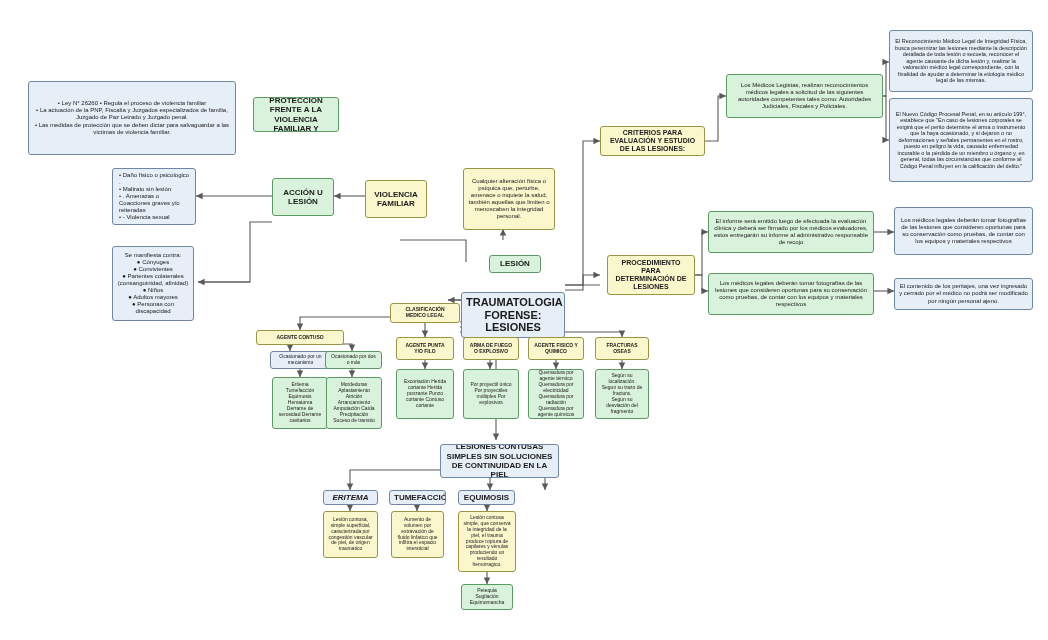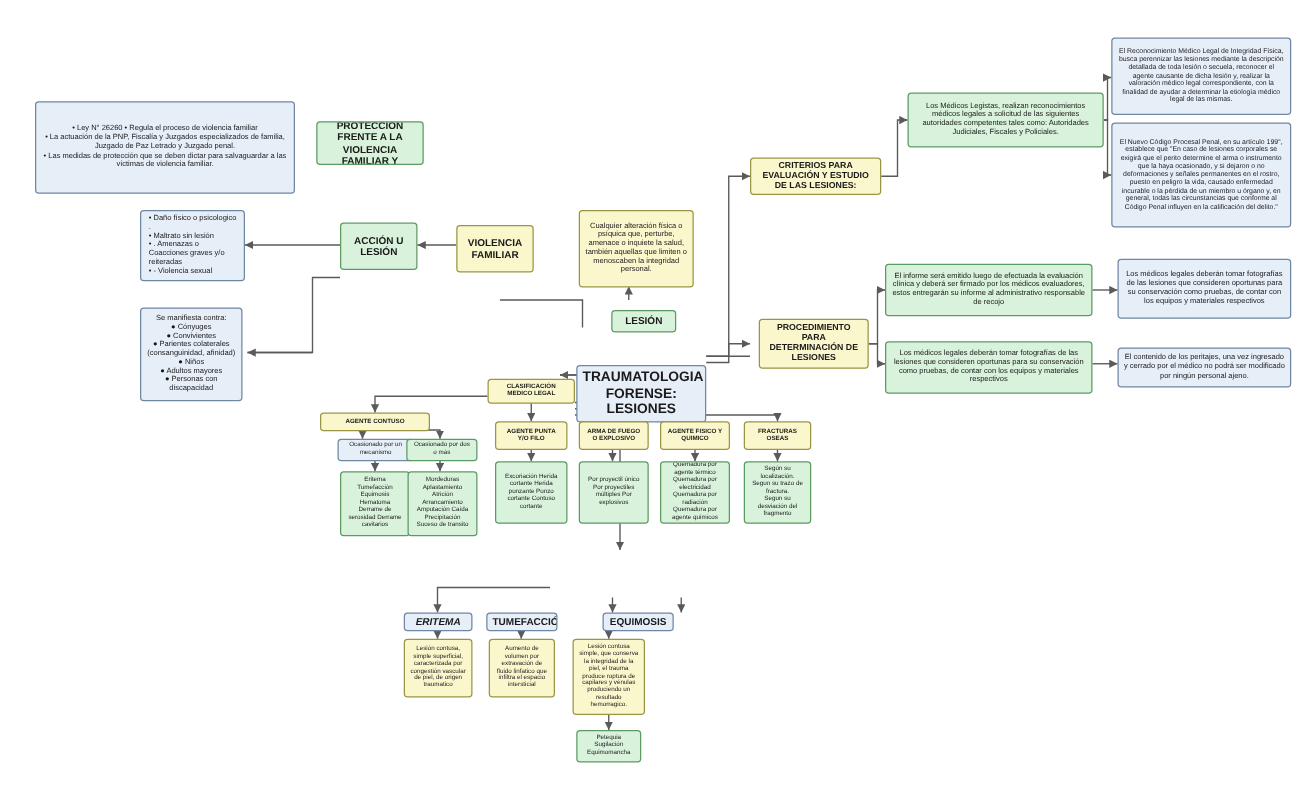--- a/index.html
+++ b/index.html
@@ -141,21 +141,21 @@
   </div>
 
   <div class="node yellow bold t8" style="left:365px;top:180px;width:62px;height:38px;">
     <span class="inner">VIOLENCIA FAMILIAR</span>
   </div>
 
   <div class="node yellow t6" style="left:463px;top:168px;width:92px;height:62px;">
     <span class="inner">Cualquier alteración física o psíquica que, perturbe, amenace o inquiete la salud, también aquellas que limiten o menoscaben la integridad personal.</span>
   </div>
 
-  <div class="node green bold t8" style="left:489px;top:248px;width:52px;height:18px;text-align:center;">
+  <div class="node green bold t8" style="left:489px;top:255px;width:52px;height:18px;text-align:center;">
     <span class="inner">LESIÓN</span>
   </div>
 
   <div class="node blue bold t11" style="left:461px;top:264px;width:104px;height:46px;margin-top:28px;">
     <span class="inner">TRAUMATOLOGIA FORENSE: LESIONES</span>
   </div>
 
   <div class="node yellow bold t7" style="left:600px;top:126px;width:105px;height:30px;">
     <span class="inner">CRITERIOS PARA EVALUACIÓN Y ESTUDIO DE LAS LESIONES:</span>
   </div>
@@ -256,38 +256,41 @@
   <div class="node yellow bold t5" style="left:595px;top:337px;width:54px;height:23px;">
     <span class="inner">FRACTURAS OSEAS</span>
   </div>
 
   <div class="node green t5 lines" style="left:595px;top:369px;width:54px;height:50px;">
     <span class="inner">Según su localización.
 Segun su trazo de fractura.
 Segun su desviación del fragmento</span>
   </div>
 
+  <div class="node blue bold t8" style="left:440px;top:444px;width:119px;height:34px;">
+    <span class="inner">LESIONES CONTUSAS SIMPLES SIN SOLUCIONES DE CONTINUIDAD EN LA PIEL</span>
+  </div>
 
   <div class="node blue bold t8" style="left:323px;top:490px;width:55px;height:15px;font-style:italic;">
     <span class="inner">ERITEMA</span>
   </div>
 
   <div class="node yellow t5" style="left:323px;top:511px;width:55px;height:47px;">
     <span class="inner">Lesión contusa, simple superficial, caracterizada por congestión vascular de piel, de origen traumatico</span>
   </div>
 
   <div class="node blue bold t8" style="left:389px;top:490px;width:57px;height:15px;">
     <span class="inner">TUMEFACCIÓN</span>
   </div>
 
   <div class="node yellow t5" style="left:391px;top:511px;width:53px;height:47px;">
     <span class="inner">Aumento de volumen por extravación de fluido linfatico que infiltra el espacio intersticial</span>
   </div>
 
-  <div class="node blue bold t8" style="left:458px;top:490px;width:57px;height:15px;margin-left:24px;">
+  <div class="node blue bold t8" style="left:458px;top:490px;width:57px;height:15px;">
     <span class="inner">EQUIMOSIS</span>
   </div>
 
   <div class="node yellow t5" style="left:458px;top:511px;width:58px;height:61px;">
     <span class="inner">Lesión contusa simple, que conserva la integridad de la piel, el trauma produce roptura de capilares y vénulas produciendo un resultado hemorragico.</span>
   </div>
 
   <div class="node green t5 lines" style="left:461px;top:584px;width:52px;height:26px;">
     <span class="inner">Petequia
 Sugilación

